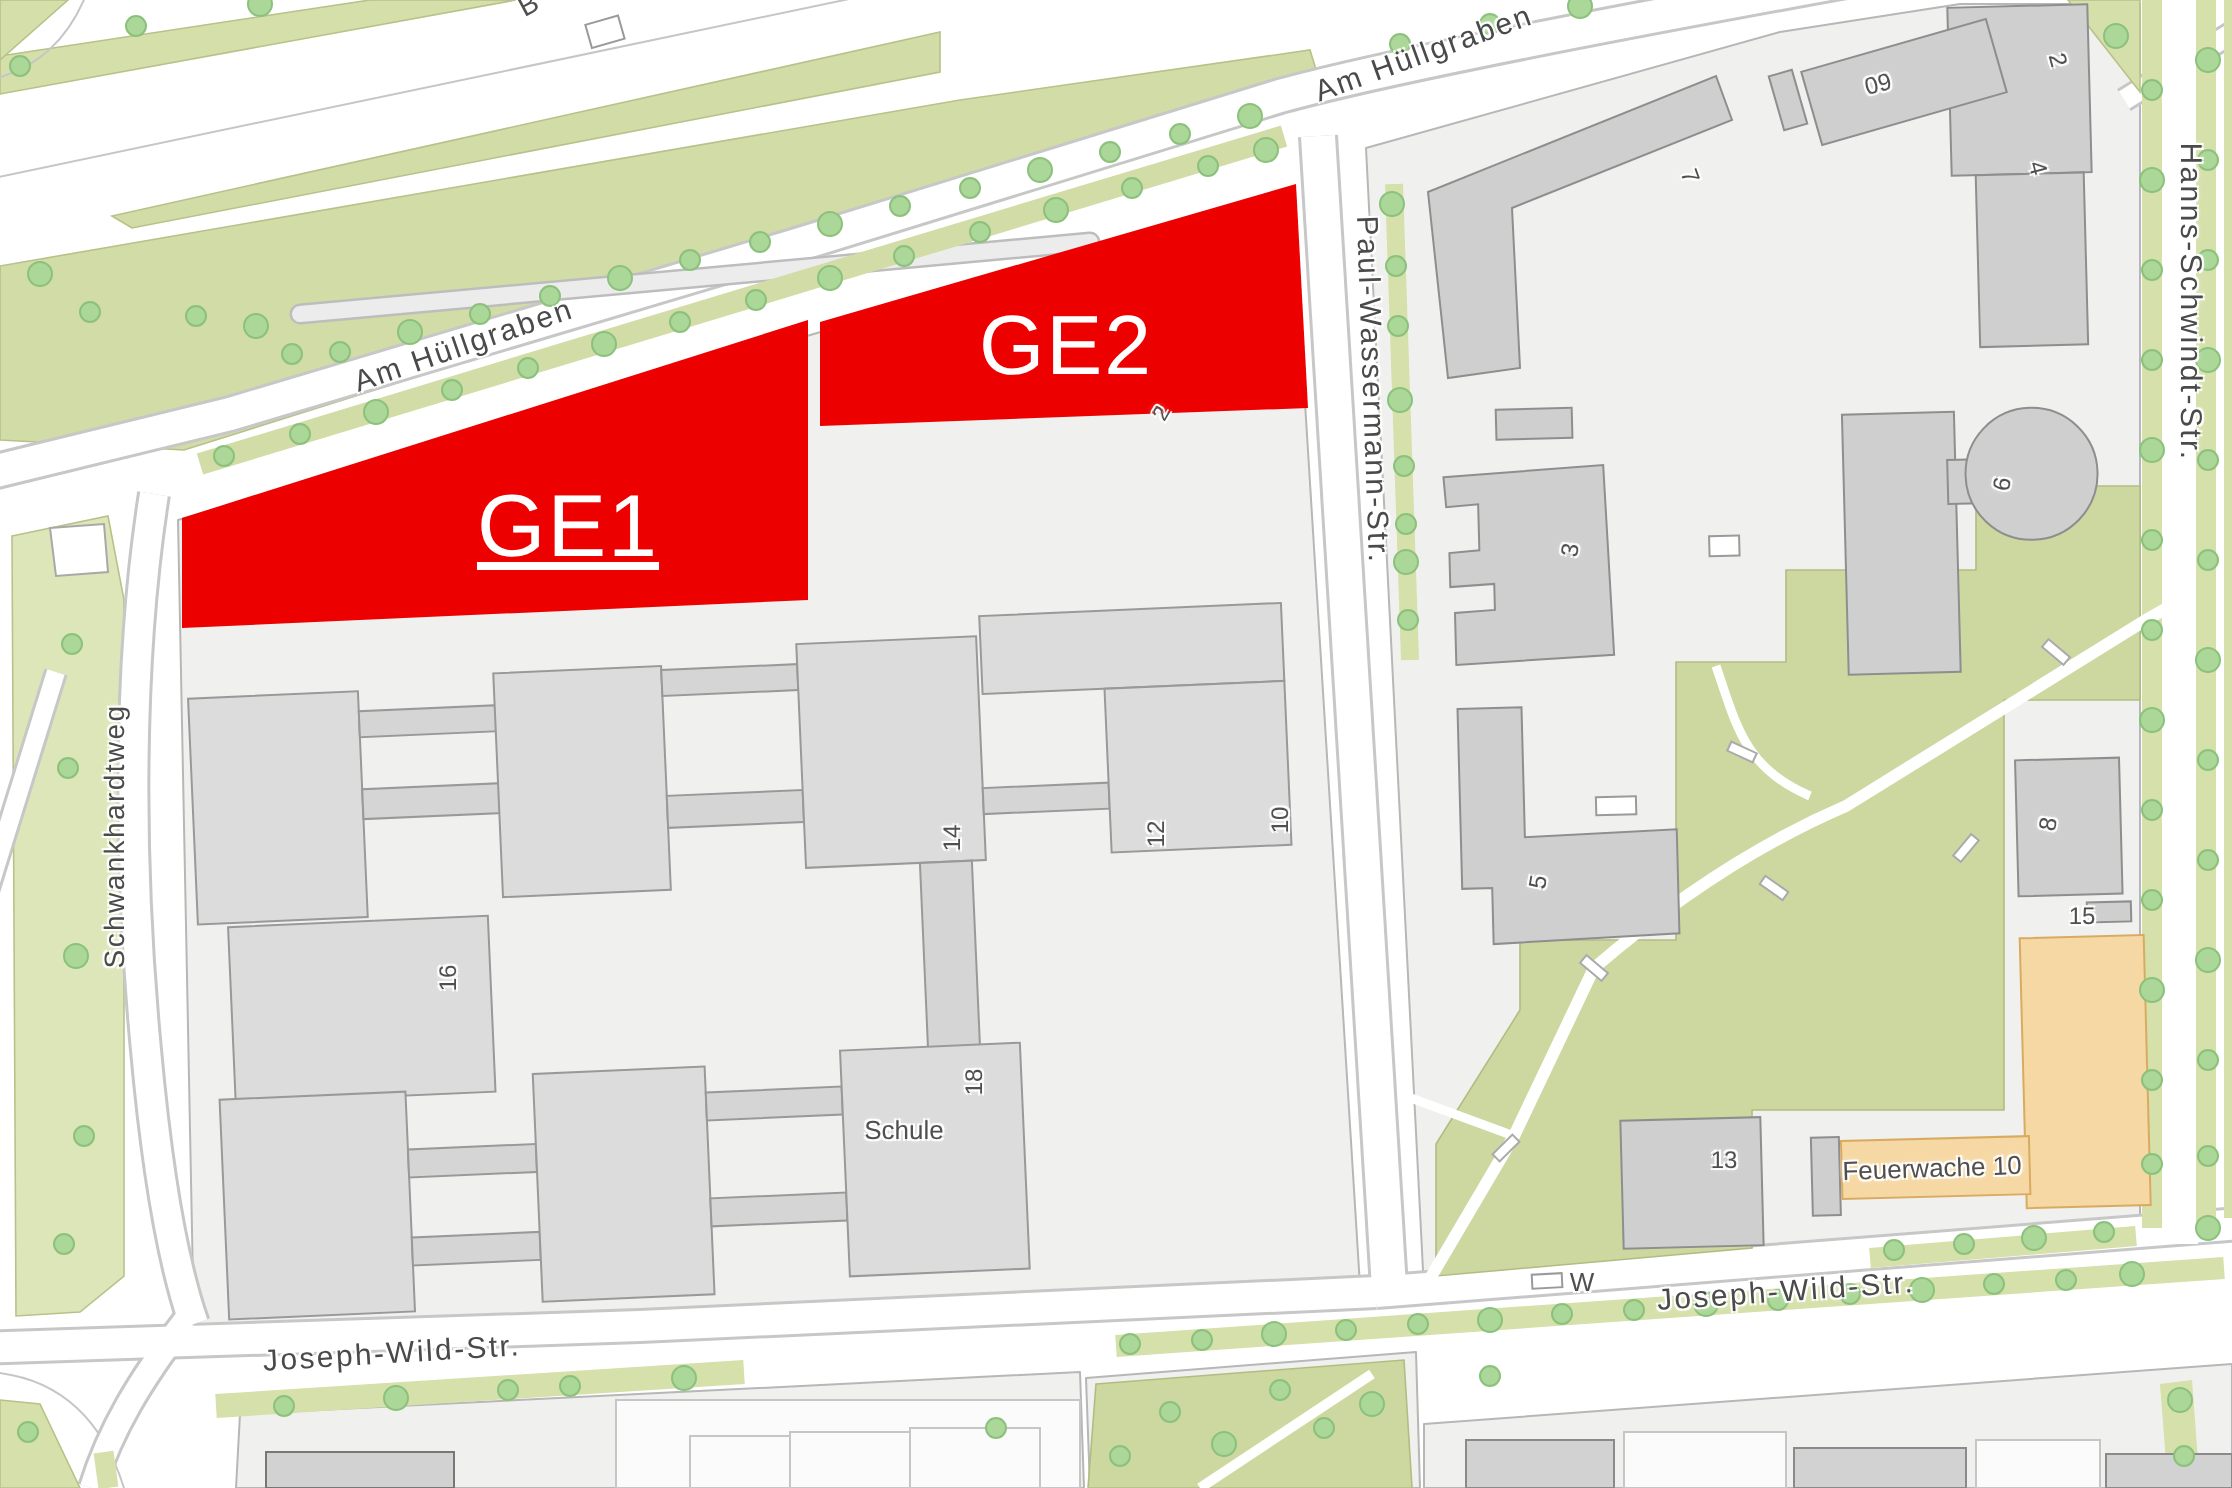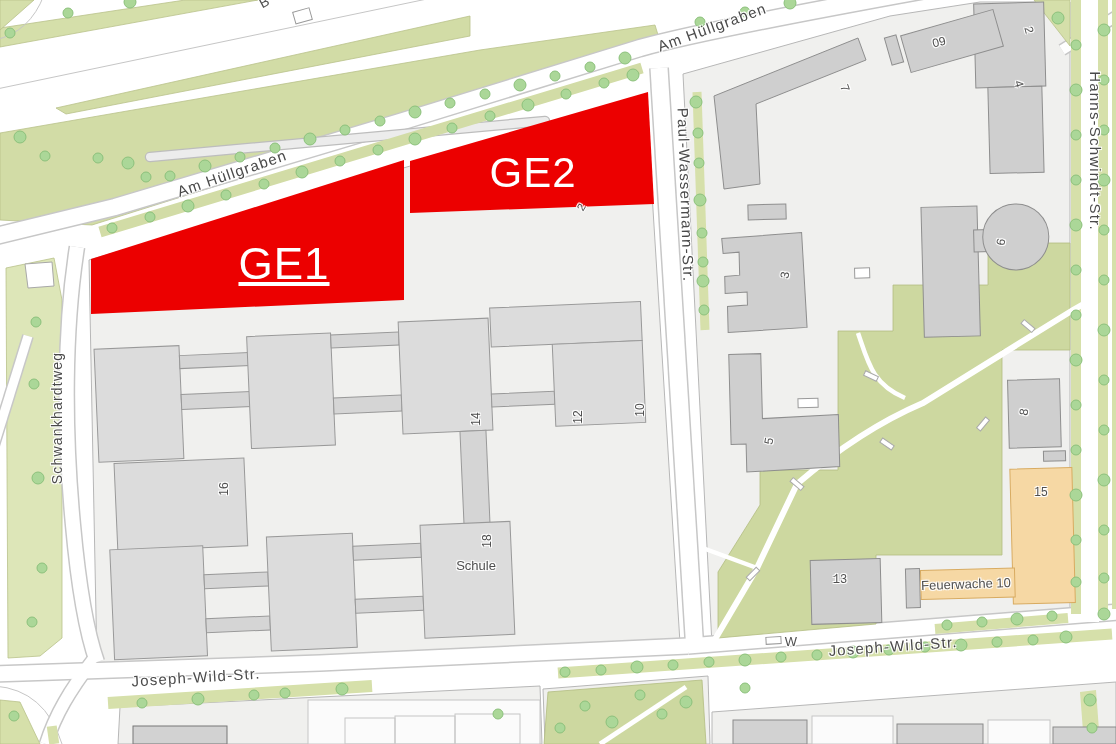--- a/index.html
+++ b/index.html
@@ -294,32 +294,32 @@
   <div class="lbl" style="left:232px;top:173px;transform:translate(-50%,-50%) rotate(-19deg);">Am Hüllgraben</div>
   <div class="lbl" style="left:712px;top:27px;transform:translate(-50%,-50%) rotate(-20deg);">Am Hüllgraben</div>
   <div class="lbl" style="left:686px;top:195px;transform:translate(-50%,-50%) rotate(88deg);">Paul-Wassermann-Str.</div>
   <div class="lbl" style="left:1095px;top:151px;transform:translate(-50%,-50%) rotate(90deg);">Hanns-Schwindt-Str.</div>
   <div class="lbl" style="left:57px;top:418px;transform:translate(-50%,-50%) rotate(-90deg);font-size:14px;">Schwankhardtweg</div>
   <div class="lbl" style="left:196px;top:677px;transform:translate(-50%,-50%) rotate(-3.5deg);">Joseph-Wild-Str.</div>
   <div class="lbl" style="left:893px;top:646px;transform:translate(-50%,-50%) rotate(-4deg);">Joseph-Wild-Str.</div>
   <div class="lbl num" style="left:791px;top:641px;transform:translate(-50%,-50%);font-size:13px;">W</div>
   <div class="lbl num" style="left:264px;top:2px;transform:translate(-50%,-50%) rotate(-28deg);font-size:14px;">B</div>
 
-  <div class="lbl num" style="left:452px;top:565px;transform:translate(-50%,-50%);font-size:13px;margin-left:24px;">Schule</div>
+  <div class="lbl num" style="left:452px;top:565px;transform:translate(-50%,-50%);font-size:13px;">Schule</div>
   <div class="lbl num" style="left:966px;top:584px;transform:translate(-50%,-50%) rotate(-2deg);font-size:13px;">Feuerwache 10</div>
   <div class="lbl num" style="left:476px;top:419px;transform:translate(-50%,-50%) rotate(-90deg);">14</div>
   <div class="lbl num" style="left:578px;top:417px;transform:translate(-50%,-50%) rotate(-90deg);">12</div>
   <div class="lbl num" style="left:640px;top:410px;transform:translate(-50%,-50%) rotate(-90deg);">10</div>
   <div class="lbl num" style="left:224px;top:489px;transform:translate(-50%,-50%) rotate(-90deg);">16</div>
   <div class="lbl num" style="left:487px;top:541px;transform:translate(-50%,-50%) rotate(-90deg);">18</div>
   <div class="lbl num" style="left:845px;top:88px;transform:translate(-50%,-50%) rotate(70deg);">7</div>
   <div class="lbl num" style="left:939px;top:42px;transform:translate(-50%,-50%) rotate(-14deg);">09</div>
   <div class="lbl num" style="left:1029px;top:30px;transform:translate(-50%,-50%) rotate(75deg);">2</div>
   <div class="lbl num" style="left:1019px;top:84px;transform:translate(-50%,-50%) rotate(75deg);">4</div>
   <div class="lbl num" style="left:785px;top:275px;transform:translate(-50%,-50%) rotate(-80deg);">3</div>
   <div class="lbl num" style="left:769px;top:441px;transform:translate(-50%,-50%) rotate(-80deg);">5</div>
   <div class="lbl num" style="left:1001px;top:242px;transform:translate(-50%,-50%) rotate(-80deg);">6</div>
   <div class="lbl num" style="left:1024px;top:412px;transform:translate(-50%,-50%) rotate(-80deg);">8</div>
-  <div class="lbl num" style="left:1041px;top:492px;transform:translate(-50%,-50%);">15</div>
-  <div class="lbl num" style="left:840px;top:580px;transform:translate(-50%,-50%);font-family:Liberation Mono, monospace;">13</div>
+  <div class="lbl num" style="left:1041px;top:458px;transform:translate(-50%,-50%);">15</div>
+  <div class="lbl num" style="left:862px;top:580px;transform:translate(-50%,-50%);">13</div>
   <div class="lbl num" style="left:581px;top:207px;transform:translate(-50%,-50%) rotate(-60deg);font-size:11px;">2</div>
 </div>
 </div>
 
 </body></html>

